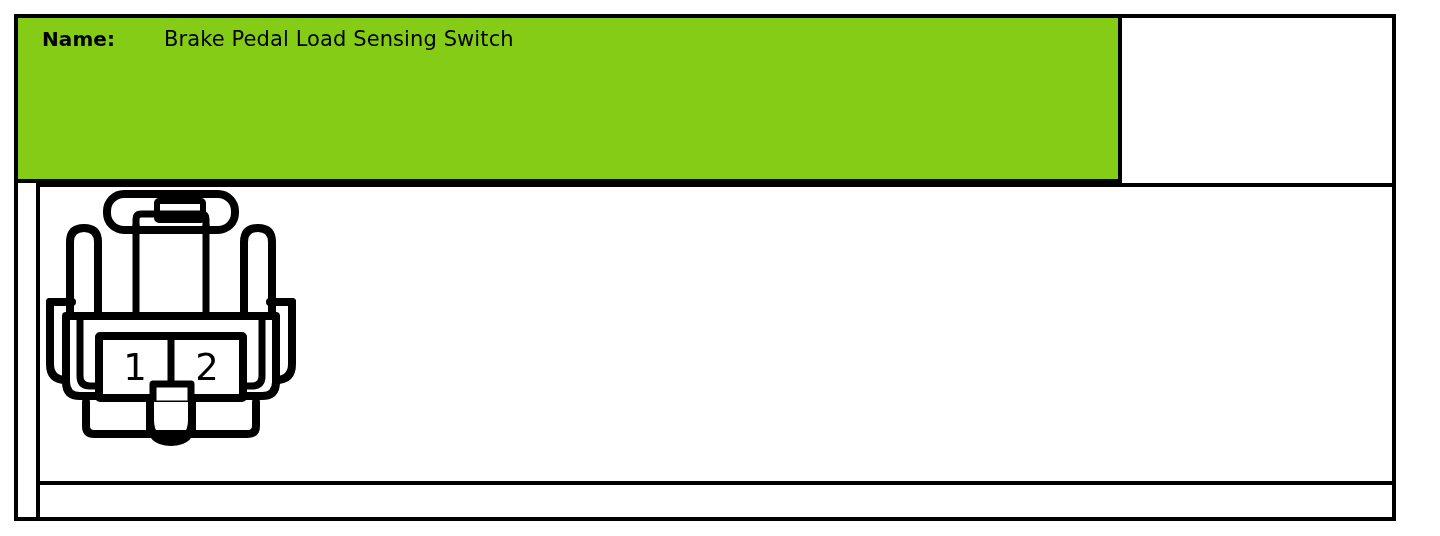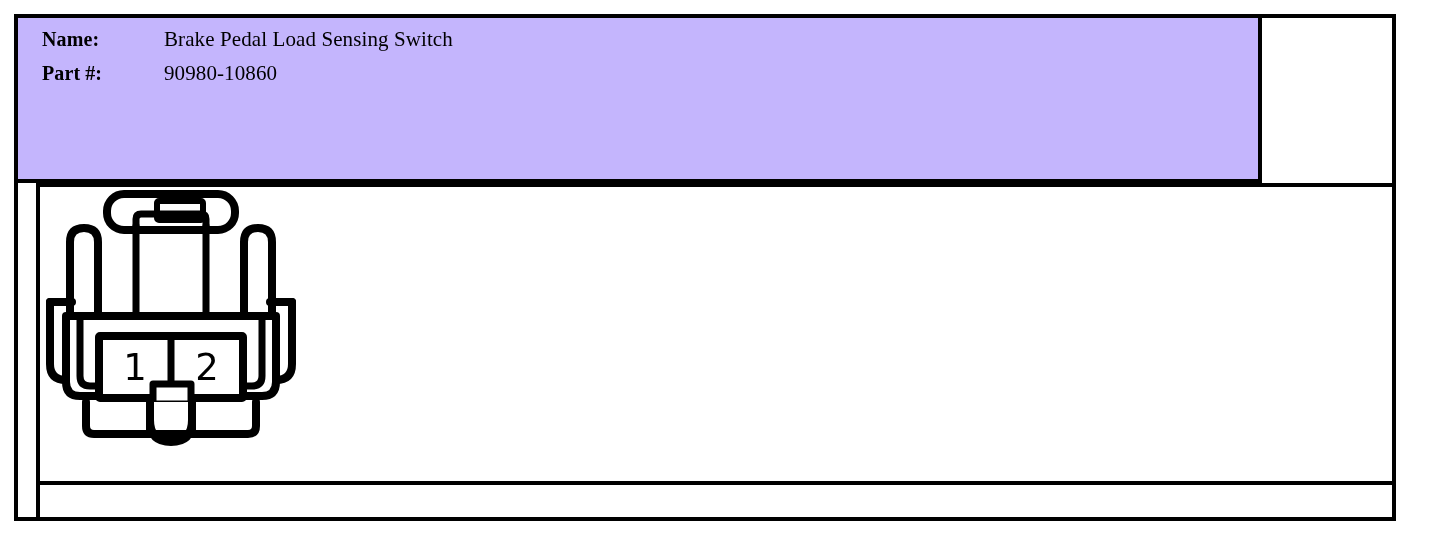--- a/index.html
+++ b/index.html
@@ -24,26 +24,25 @@
     border: 4px solid #000;
     box-sizing: border-box;
     background: #fff;
   }
 
   
   .info-box {
     position: absolute;
     left: 14px;
     top: 14px;
-    width: 1248px;
+    width: 1108px;
     height: 169px;      
     border: 4px solid #000;
     box-sizing: border-box;
-    background: #c4b5fd;
-    font-family: Liberation Serif, serif;
+    background: #84cc16;
   }
   .info-rows {
     position: absolute;
     left: 24px;
     top: 9px;
   }
   .info-row {
     display: flex;
     align-items: baseline;
     height: 34px;
@@ -111,24 +110,20 @@
 
 <div class="info-box">
   <div class="info-rows">
 
     <div class="info-row">
       <span class="info-label">Name:</span>
       <span class="info-value">Brake Pedal Load Sensing Switch</span>
     </div>
 
 
-    <div class="info-row">
-      <span class="info-label">Part #:</span>
-      <span class="info-value">90980-10860</span>
-    </div>
 
 
   </div>
 </div>
 
 <div class="image-box">
   <div class="connector-wrap">
     <svg class="connector-svg" width="300" height="300" viewBox="0 0 300 300">
 
       <g fill="none" stroke="#000" stroke-linecap="round" stroke-linejoin="round">

